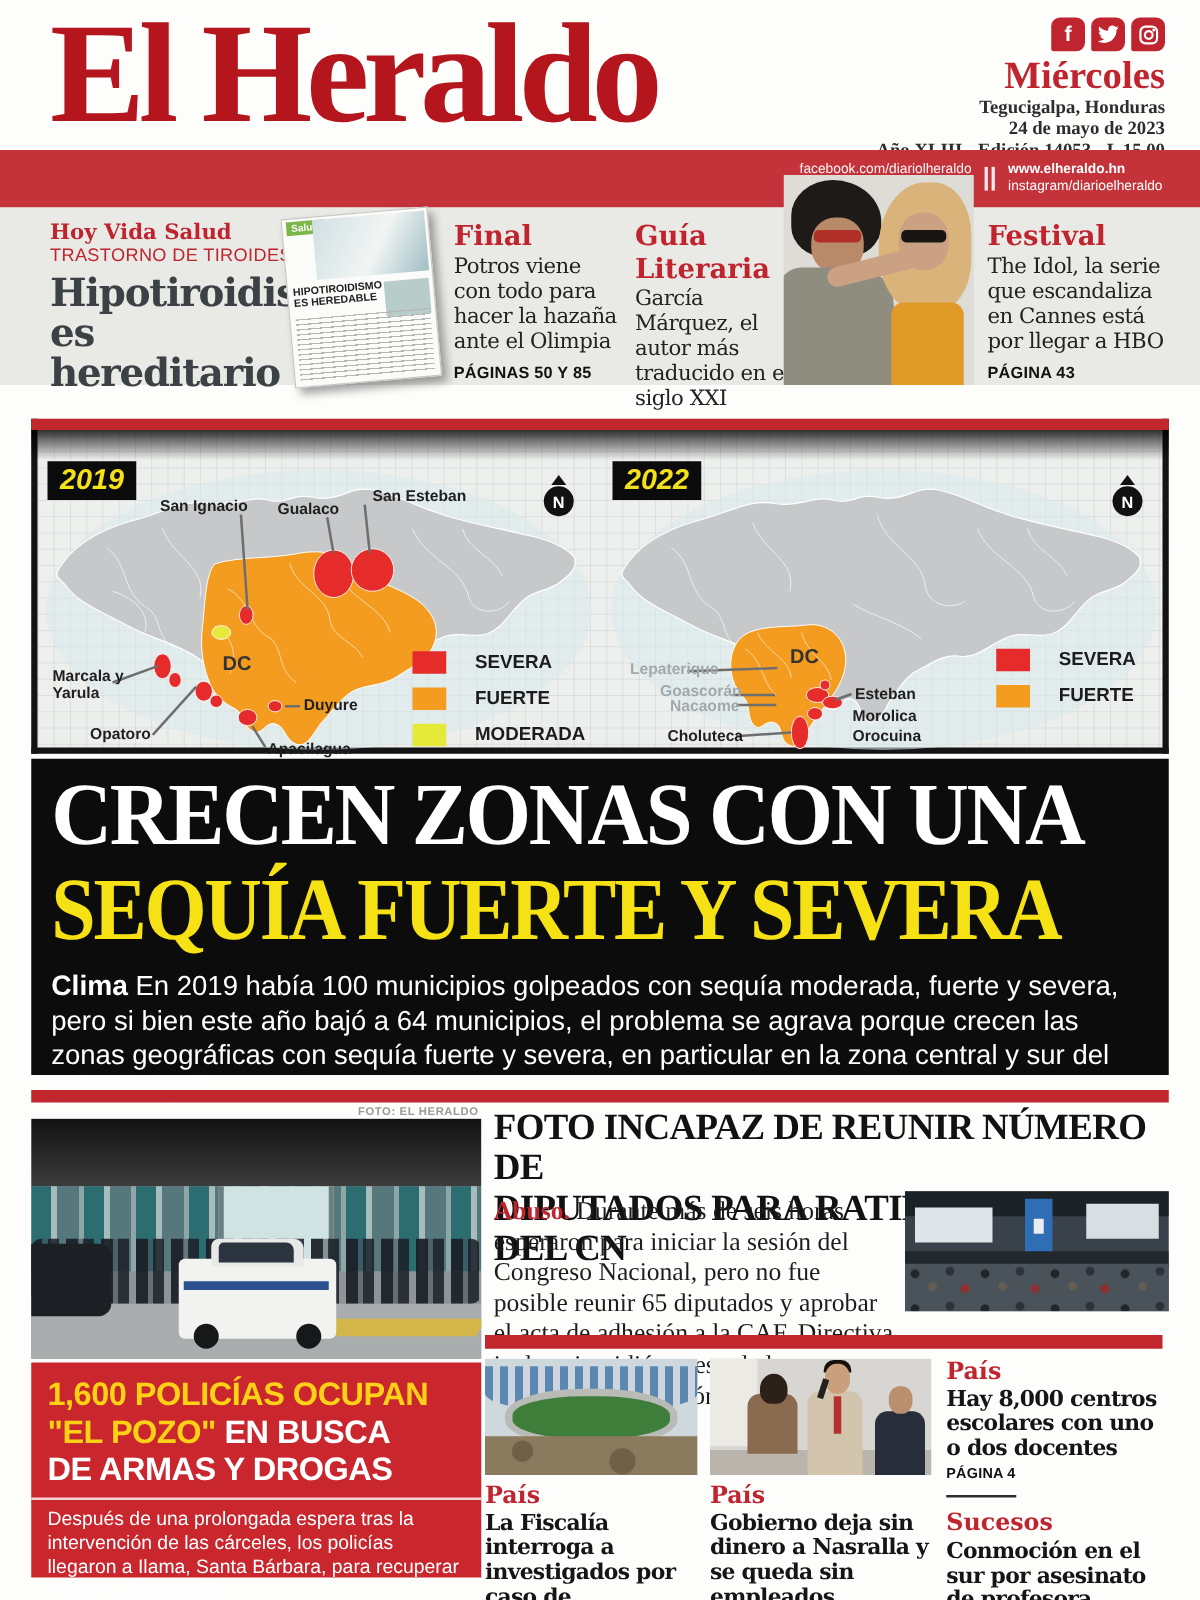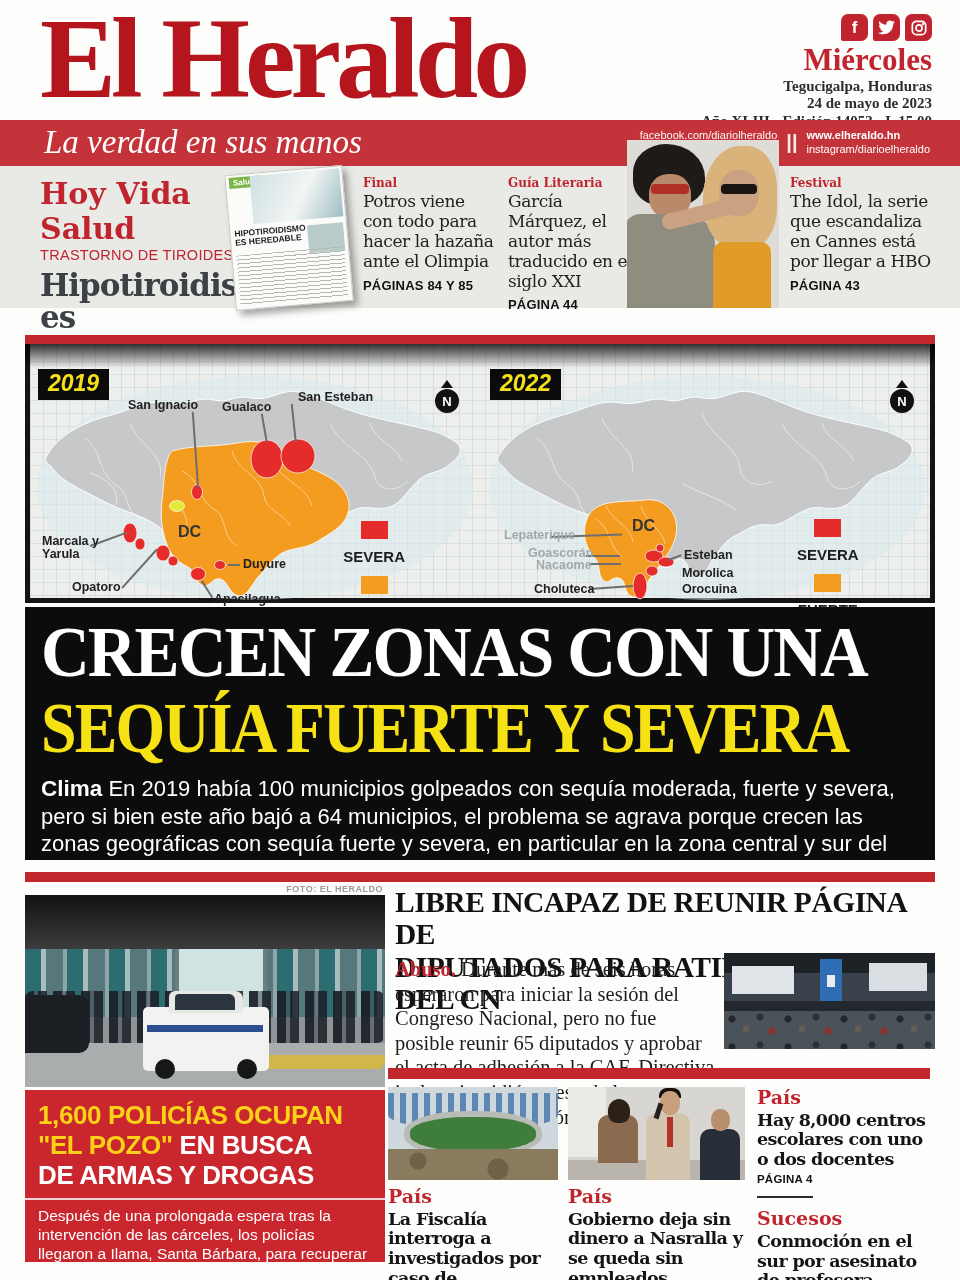--- a/index.html
+++ b/index.html
@@ -24,21 +24,21 @@
   .slogan{left:44px;top:124px;font-family:"Liberation Serif",serif;font-style:italic;
           font-size:33px;color:#fff;}
   .banner-links{right:30px;top:128px;display:flex;align-items:center;gap:9px;color:#fff;
           font-size:11px;line-height:1.3;}
   .banner-links .c1{text-align:right;opacity:.95;}
   .banner-links .bars{font-size:20px;font-weight:bold;opacity:.9;}
   .banner-links b{font-size:11px;}
 
   
   .strip{left:0;top:166px;width:960px;height:142px;background:#e9e9e5;}
-  .kicker{color:#c0242e;font-family:"DejaVu Serif",serif;font-weight:bold;font-size:12px;}
+  .kicker{color:#c0242e;font-family:"DejaVu Serif",serif;font-weight:bold;font-size:22px;}
   .t-health{left:40px;top:176px;width:215px;}
   .t-health .sub{color:#c0242e;font-size:14.5px;letter-spacing:.3px;margin-top:1px;}
   .t-health .big{font-family:"DejaVu Serif",serif;font-weight:bold;font-size:31px;
                  letter-spacing:-1px;color:#3b4145;line-height:1.04;margin-top:6px;}
   .thumb{left:230px;top:170px;width:116px;height:134px;background:#fbfbf9;border:1px solid #c9c9c4;
          box-shadow:4px 5px 7px rgba(0,0,0,.35);transform:rotate(-5deg);overflow:hidden;}
   .thumb .tag{position:absolute;left:3px;top:2px;background:#7ab648;color:#fff;font-weight:bold;
          font-size:8px;padding:1px 4px;}
   .thumb .ph{position:absolute;left:24px;top:2px;right:2px;height:48px;
          background:linear-gradient(120deg,#cfe0e2,#f2f5f4 55%,#9fbec4);}
@@ -78,21 +78,21 @@
   .half{position:absolute;top:18px;width:450px;height:256px;}
   .half.l{left:0;}
   .half.r{left:452px;}
   .year{position:absolute;left:8px;top:16px;background:#0b0b0b;color:#f5e11a;
         font-weight:bold;font-style:italic;font-size:23px;padding:1px 10px 3px;}
   .compass{position:absolute;width:24px;height:24px;background:#111;border-radius:50%;color:#fff;
         font-weight:bold;font-size:13px;display:flex;align-items:center;justify-content:center;}
   .compass::before{content:"";position:absolute;top:-9px;left:50%;transform:translateX(-50%);
         border:6px solid transparent;border-bottom:8px solid #111;border-top:none;}
   .leg{position:absolute;display:flex;flex-direction:column;gap:11px;}
-  .leg .row{display:flex;align-items:center;gap:9px;font-weight:bold;font-size:15px;color:#1c1c1c;flex-direction:column;}
+  .leg .row{display:flex;align-items:flex-start;gap:23px;font-weight:bold;font-size:15px;color:#1c1c1c;}
   .sw{width:27px;height:18px;}
   .sw.sev{background:#e62b2b;} .sw.fue{background:#f49c1f;} .sw.mod{background:#e4e93a;}
   .mlbl{position:absolute;font-weight:bold;font-size:12.5px;color:#1f1f1f;line-height:1.05;}
   .mlbl.faded{color:#a2a8ab;}
   .dc{position:absolute;font-weight:bold;font-size:16px;color:#333;}
   .ldr{position:absolute;height:1.5px;background:#6e6e6e;transform-origin:0 50%;}
 
   
   .blackbox{left:25px;top:607px;width:910px;height:253px;background:#0c0c0c;}
   .bh{position:absolute;left:16px;white-space:nowrap;font-family:"Liberation Serif",serif;
@@ -211,50 +211,49 @@
       </div>
   </div>
   <div class="abs day">Miércoles</div>
   <div class="abs dateblock">
     <div>Tegucigalpa, Honduras</div>
     <div>24 de mayo de 2023</div>
     <div>Año XLIII - Edición 14053 - L 15.00</div>
   </div>
 
   <div class="abs banner"></div>
-  <div class="abs slogan">La verdad en sus manos</div>
   <div class="abs banner-links">
     <div class="c1">
       <div>facebook.com/diariolheraldo</div>
       <div>twitter/@diarioelheraldo</div>
     </div>
     <div class="bars">||</div>
     <div class="c2">
       <b>www.elheraldo.hn</b>
       <div>instagram/diarioelheraldo</div>
     </div>
   </div>
 
   <div class="abs strip"></div>
   <div class="abs t-health">
-    <div class="kicker" style="font-size:30px;">Hoy Vida Salud</div>
+    <div class="kicker" style="font-size:17px;">Hoy Vida Salud</div>
     <div class="sub">TRASTORNO DE TIROIDES</div>
     <div class="big">Hipotiroidismo es hereditario</div>
   </div>
   <div class="abs thumb">
     <div class="tag">Salud</div>
     <div class="ph"></div>
     <div class="hl">HIPOTIROIDISMO ES HEREDABLE</div>
     <div class="pic2"></div>
     <div class="lines"></div>
   </div>
   <div class="abs t-col t-final">
     <div class="kicker">Final</div>
     <div class="txt">Potros viene con todo para hacer la hazaña ante el Olimpia</div>
-    <div class="pageref">PÁGINAS 84 Y 85</div>
+    <div class="pageref">PÁGINAS 50 Y 85</div>
   </div>
   <div class="abs t-lit">
     <div class="kicker">Guía Literaria</div>
     <div class="txt">García Márquez, el autor más traducido en el siglo XXI</div>
     <div class="pageref">PÁGINA 44</div>
   </div>
   <div class="abs couple">
     <div class="mh"></div>
     <div class="mf"></div>
     <div class="mg"></div>
@@ -430,21 +429,21 @@
       <span class="y">"EL POZO"</span><span class="w"> EN BUSCA</span><br>
       <span class="w">DE ARMAS Y DROGAS</span>
     </div>
     <div class="rb-sep"></div>
     <div class="rb-p">
       <span>Después de una prolongada espera tras la intervención de las cárceles, los policías llegaron a Ilama, Santa Bárbara, para recuperar el orden. </span><b>Página 83</b>
     </div>
   </div>
 
   <div class="abs c-head">
-    <div>LIBRE INCAPAZ DE REUNIR PÁGINA DE</div>
+    <div>FOTO INCAPAZ DE REUNIR NÚMERO DE</div>
     <div>DIPUTADOS PARA RATIFICAR ACTA DEL CN</div>
   </div>
   <div class="abs c-body">
     <span class="red">Abuso.</span><span> Durante más de seis horas esperaron para iniciar la sesión del Congreso Nacional, pero no fue posible reunir 65 diputados y aprobar el acta de adhesión a la CAF. Directiva incluso impidió acceso de los periodistas a la sesión. </span><span class="pg">PÁG. 7</span>
   </div>
   <div class="abs congphoto">
     <div class="cg-ceil"></div>
     <div class="cg-s1"></div>
     <div class="cg-s2"></div>
     <div class="cg-flag"></div>

